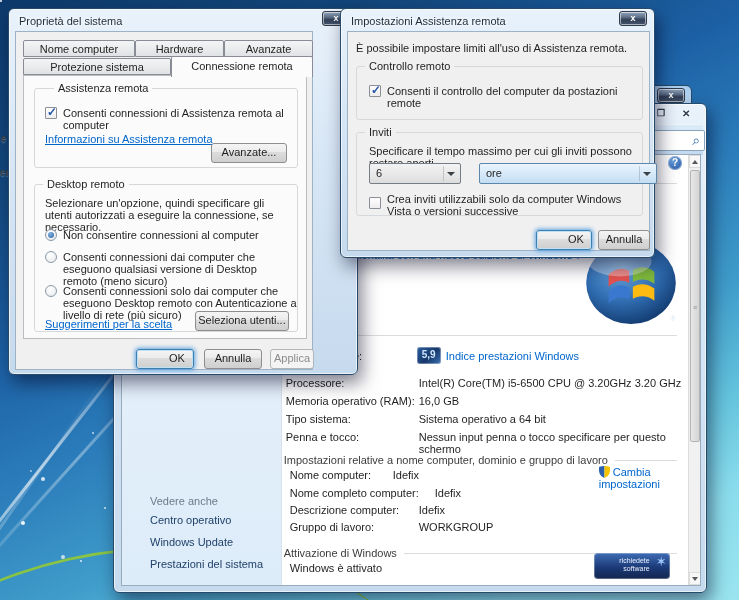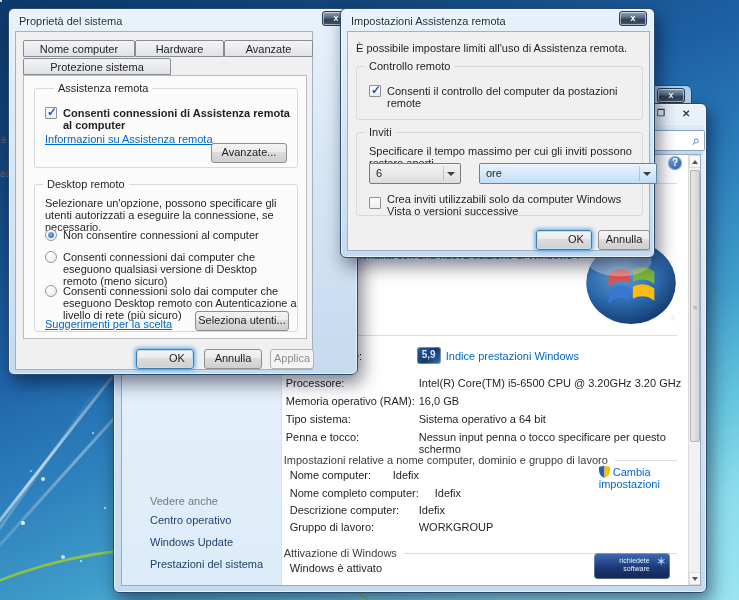--- a/index.html
+++ b/index.html
@@ -231,36 +231,37 @@
 
   <div class="aero" style="left:8px; top:8px; width:350px; height:367px;">
     <div class="titlebar-text">Proprietà del sistema</div>
     <div class="close-btn" style="right:7px; top:2px;">x</div>
     <div class="dlg-body" style="left:6px; top:22px; width:298px; height:339px;">
 
       <div class="tab" style="left:7px; top:8px; width:112px;">Nome computer</div>
       <div class="tab" style="left:119px; top:8px; width:89px;">Hardware</div>
       <div class="tab" style="left:208px; top:8px; width:89px;">Avanzate</div>
       <div class="tab" style="left:7px; top:26px; width:148px;">Protezione sistema</div>
+      <div class="tab active" style="left:155px; top:24px; width:142px;">Connessione remota</div>
 
       <div class="tabpage" style="left:7px; top:43px; width:284px; height:264px;">
 
         <div class="groupbox" style="left:10px; top:12px; width:264px; height:80px;">
           <span class="gb-label" style="background:#fbfbfb;margin-left:11px;">Assistenza remota</span>
           <div class="checkbox" style="left:10px; top:18px;">
             <span class="tick">✓</span>
           </div>
-          <span style="position:absolute; left:28px; top:18px;font-weight:bold;">Consenti connessioni di Assistenza remota al computer</span>
+          <span style="position:absolute; left:28px; top:18px;">Consenti connessioni di Assistenza remota al computer</span>
           <span class="link u" style="position:absolute; left:10px; top:44px;">Informazioni su Assistenza remota</span>
           <div class="btn" style="right:10px; top:54px; width:76px; height:20px;">Avanzate...</div>
         </div>
 
         <div class="groupbox" style="left:10px; top:108px; width:264px; height:148px;">
           <span class="gb-label" style="background:#fbfbfb;">Desktop remoto</span>
-          <div style="position:absolute; left:10px; top:12px; width:248px;">Selezionare un'opzione, possono specificare gli utenti autorizzati a eseguire la connessione, se necessario.</div>
+          <div style="position:absolute; left:10px; top:12px; width:248px;">Selezionare un'opzione, quindi specificare gli utenti autorizzati a eseguire la connessione, se necessario.</div>
           <div class="radio" style="left:10px; top:44px;">
               <div class="dot"></div>
             </div>
           <span style="position:absolute; left:28px; top:44px; width:230px;">Non consentire connessioni al computer</span>
           <div class="radio" style="left:10px; top:66px;"></div>
           <span style="position:absolute; left:28px; top:66px; width:228px;">Consenti connessioni dai computer che eseguono qualsiasi versione di Desktop remoto (meno sicuro)</span>
           <div class="radio" style="left:10px; top:100px;"></div>
           <span style="position:absolute; left:28px; top:100px; width:234px;">Consenti connessioni solo dai computer che eseguono Desktop remoto con Autenticazione a livello di rete (più sicuro)</span>
           <span class="link u" style="position:absolute; left:10px; top:133px;">Suggerimenti per la scelta</span>
           <div class="btn" style="right:8px; top:126px; width:94px; height:20px;">Seleziona utenti...</div>

